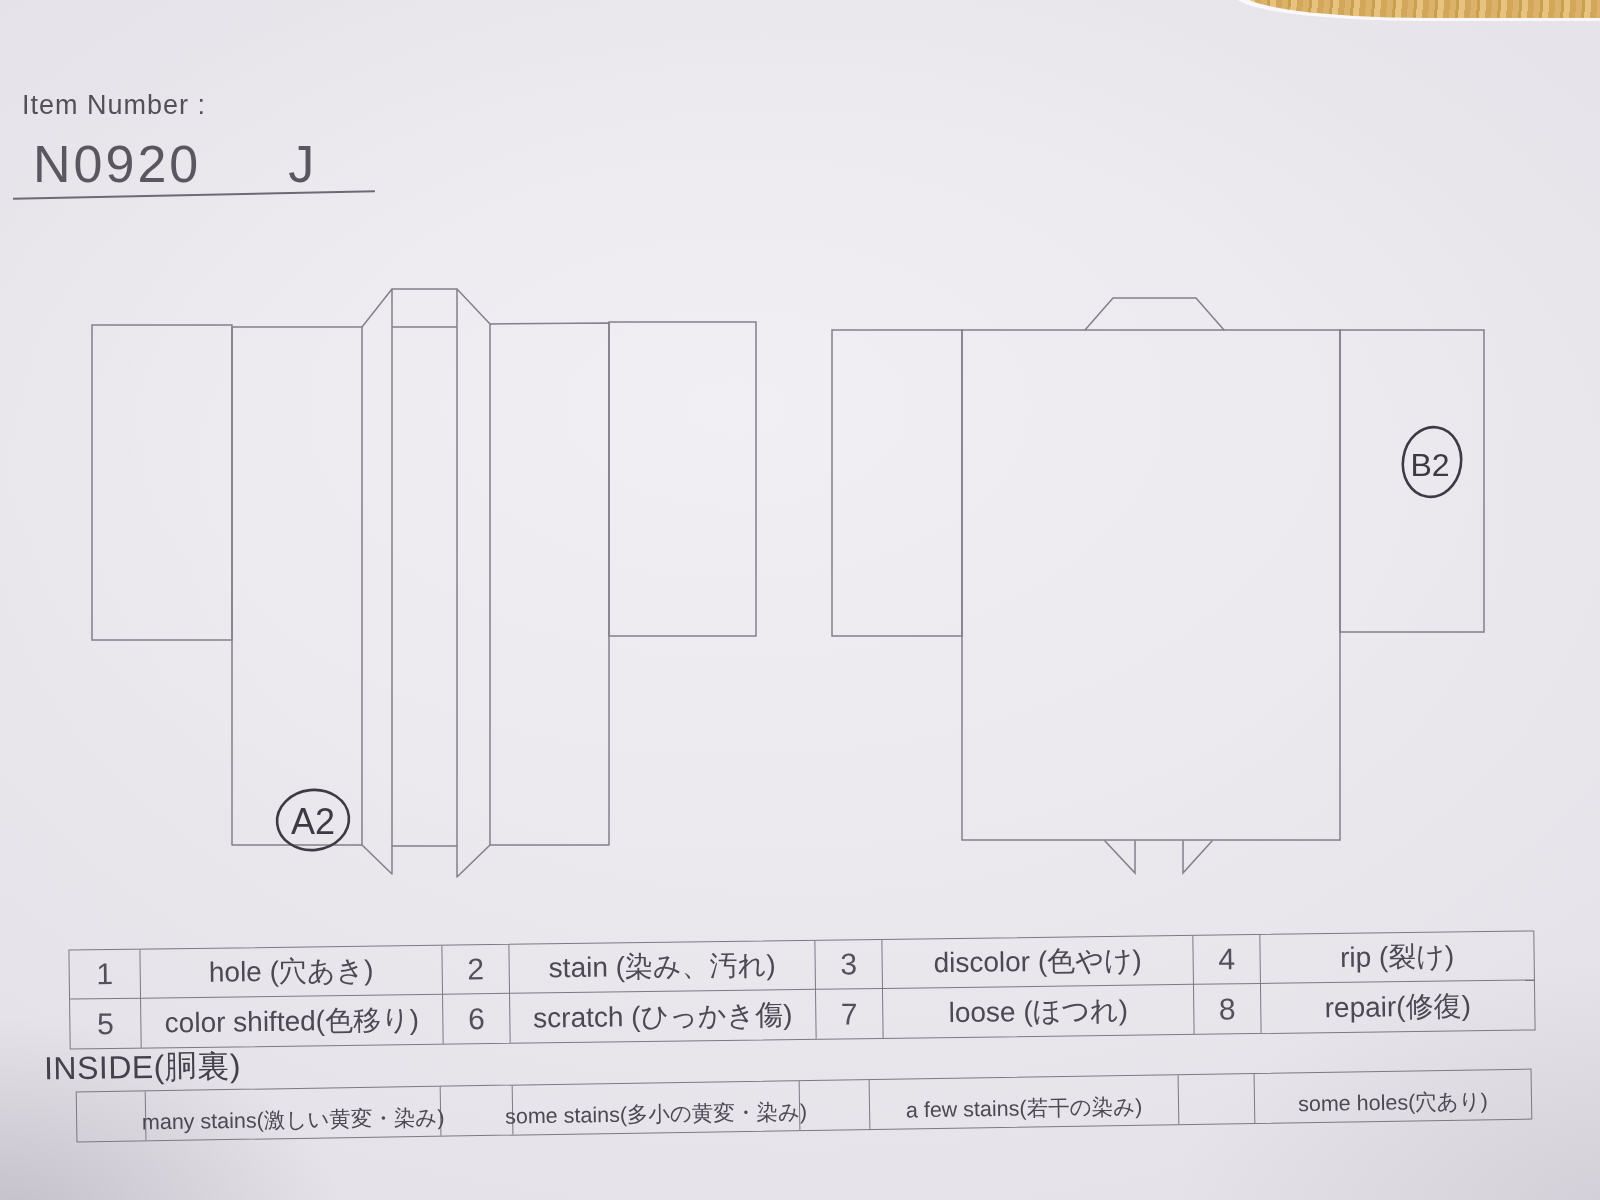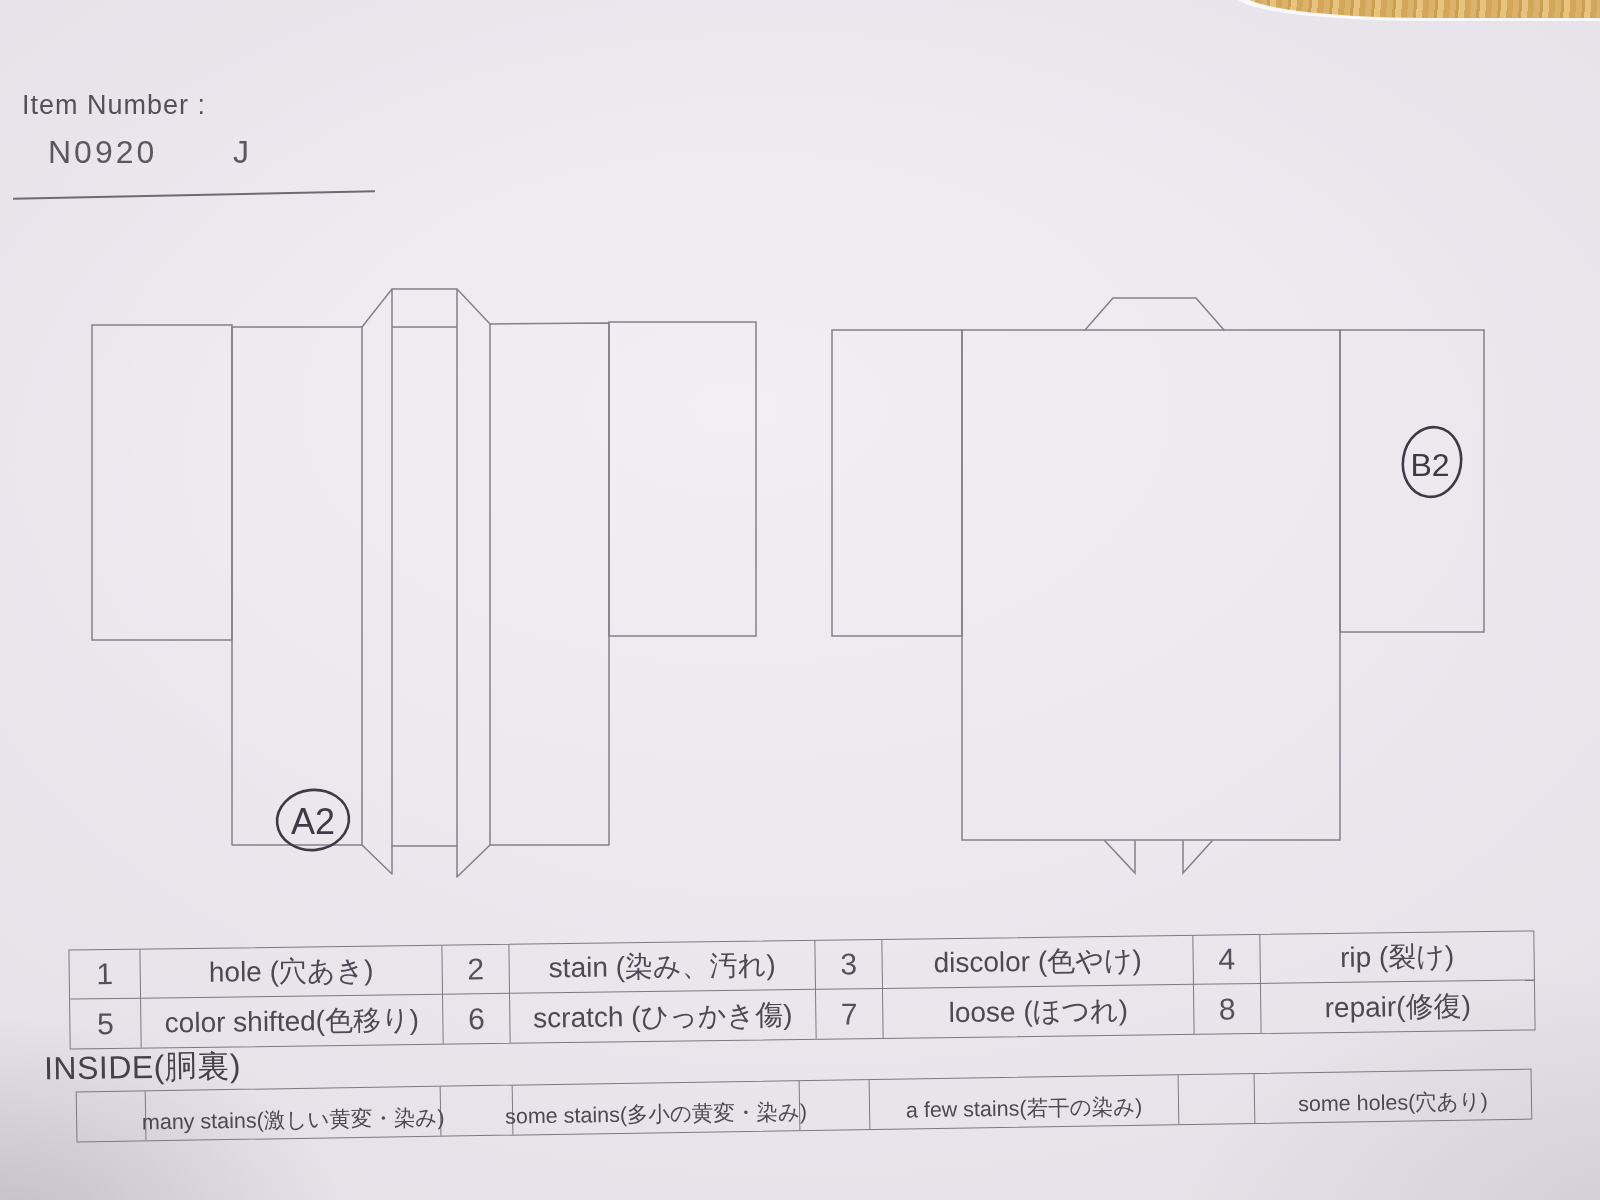--- a/index.html
+++ b/index.html
@@ -14,21 +14,21 @@
       radial-gradient(140% 120% at 50% 42%, #ebe8ee 25%, #e3e0e7 60%, #d6d2db 90%, #ccc8d2 100%);
   }
   
   .paper-edge{position:absolute;left:1234px;top:-6px;width:380px;height:27px;
     border-bottom-left-radius:190px 26px;background:#f9f8fa;}
   .wood{position:absolute;left:1240px;top:-8px;width:374px;height:26px;
     border-bottom-left-radius:200px 28px;
     background:repeating-linear-gradient(92deg,#dcb26a 0 6px,#c99f51 6px 9px,#e7c37d 9px 15px,#d2a75c 15px 21px);}
   
   .item-label{position:absolute;left:22px;top:90px;font-size:27px;letter-spacing:1px;color:#53505a;}
-  .item-value{position:absolute;left:48px;top:134px;font-size:32px;letter-spacing:3px;word-spacing:26px;white-space:pre;color:#5b5761;}
+  .item-value{position:absolute;left:33px;top:134px;font-size:52px;letter-spacing:3px;word-spacing:26px;white-space:pre;color:#5b5761;}
   .item-underline{position:absolute;left:13px;top:194px;width:362px;height:2.2px;background:#6e6974;transform:rotate(-1.2deg);}
   
   .diagram-svg{position:absolute;left:0;top:0;}
   
   .t1{position:absolute;left:69px;top:940px;display:grid;
       grid-template-columns:71px 302px 67px 306px 67px 311px 67px 273px;
       grid-auto-rows:49px;border:1.7px solid #7d7884;transform:rotate(-0.75deg);}
   .t1>div{display:flex;align-items:center;justify-content:center;
       border-right:1.5px solid #7d7884;border-bottom:1.5px solid #7d7884;}
   .t1>div:nth-child(8n){border-right:none;}

